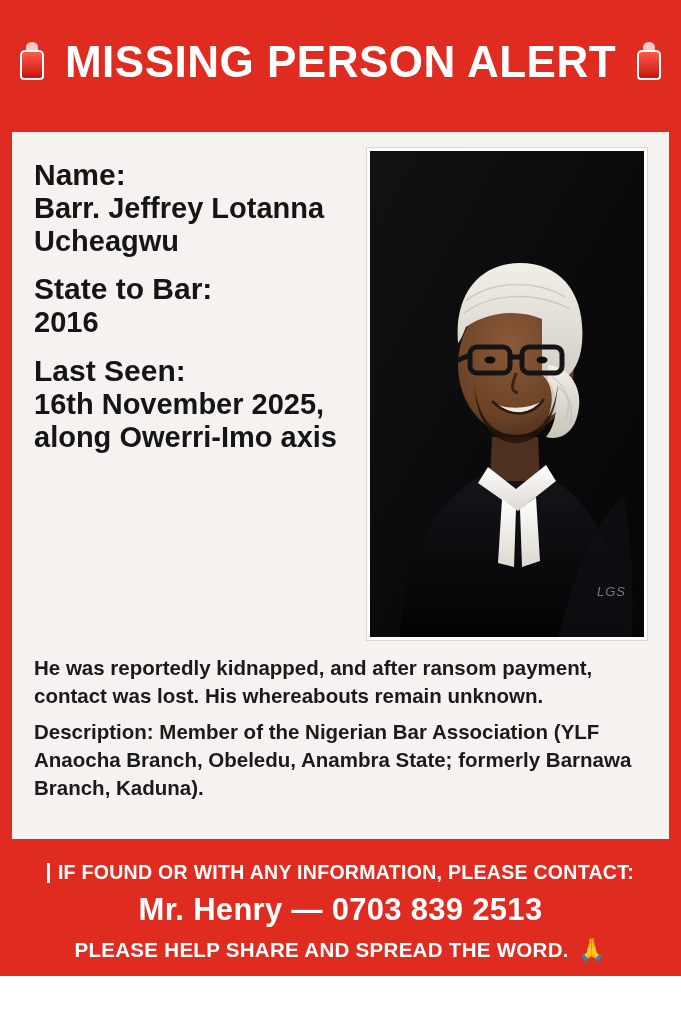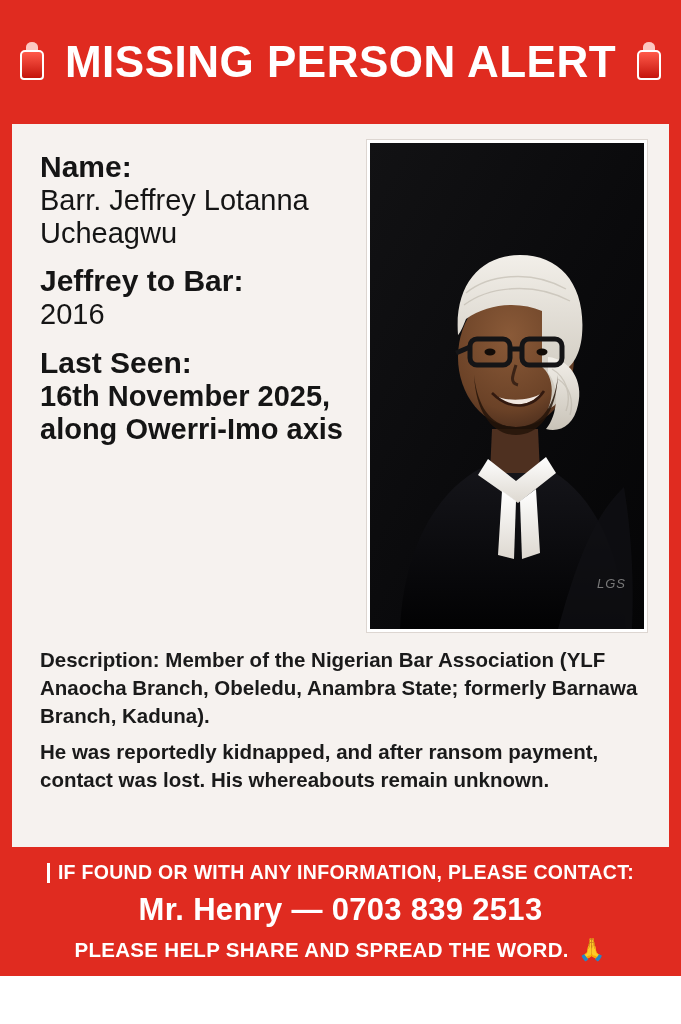--- a/index.html
+++ b/index.html
@@ -67,23 +67,23 @@
     width: 12px;
     height: 10px;
     background: #ffd9d4;
     border-radius: 50% 50% 0 0;
     opacity: 0.9;
   }
 
   
   .body-card {
     background: #f6f2ef;
-    margin: 0 12px;
+    margin: 8px 12px;
     flex: 1 1 auto;
-    padding: 16px 22px 10px 28px;
+    padding: 16px 22px 10px 22px;
     box-sizing: border-box;
     display: flex;
     flex-direction: column;
   }
 
   .top-row {
     display: flex;
     gap: 16px;
     align-items: flex-start;
   }
@@ -99,21 +99,21 @@
   }
   .field-label {
     font-size: 30px;
     font-weight: bold;
     color: #151515;
     line-height: 1.14;
     margin: 0;
   }
   .field-value {
     font-size: 29px;
-    font-weight: normal;
+    font-weight: bold;
     color: #151515;
     line-height: 1.14;
     margin: 0;
   }
   .field-value.light {
     font-weight: 600;
   }
 
   .photo-frame {
     flex: 0 0 auto;
@@ -219,21 +219,21 @@
     <div class="top-row">
 
       <div class="info-col">
 
         <div class="field">
           <p class="field-label">Name:</p>
           <p class="field-value">Barr. Jeffrey Lotanna Ucheagwu</p>
         </div>
 
         <div class="field">
-          <p class="field-label">Jeffrey to Bar:</p>
+          <p class="field-label">State to Bar:</p>
           <p class="field-value">2016</p>
         </div>
 
         <div class="field">
           <p class="field-label">Last Seen:</p>
           <p class="field-value light">16th November 2025, along Owerri-Imo axis</p>
         </div>
 
       </div>
 
@@ -305,24 +305,24 @@
           <path d="M122 250 C 140 268, 162 266, 174 248" stroke="#32190f" stroke-width="2.6" fill="none"></path>
 
           <path d="M104 232 C 106 272, 124 292, 146 292 C 168 292, 186 272, 188 232
                    C 184 268, 168 284, 146 284 C 124 284, 108 268, 104 232 Z" fill="#241409" opacity="0.85"></path>
         </svg>
         <span class="photo-watermark">LGS</span>
       </div>
     </div>
 
     <div class="desc">
+      <p>He was reportedly kidnapped, and after ransom payment, contact was lost. His whereabouts remain unknown.</p>
       <p>
         <span class="b">Description:</span><span> Member of the Nigerian Bar Association (YLF Anaocha Branch, Obeledu, Anambra State; formerly Barnawa Branch, Kaduna).</span>
       </p>
-      <p>He was reportedly kidnapped, and after ransom payment, contact was lost. His whereabouts remain unknown.</p>
     </div>
 
   </div>
 
   <div class="footer">
     <div class="footer-line1">
       <span class="footer-bar"></span>
       <span>IF FOUND OR WITH ANY INFORMATION, PLEASE CONTACT:</span>
     </div>
     <div class="footer-line2">Mr. Henry — 0703 839 2513</div>

